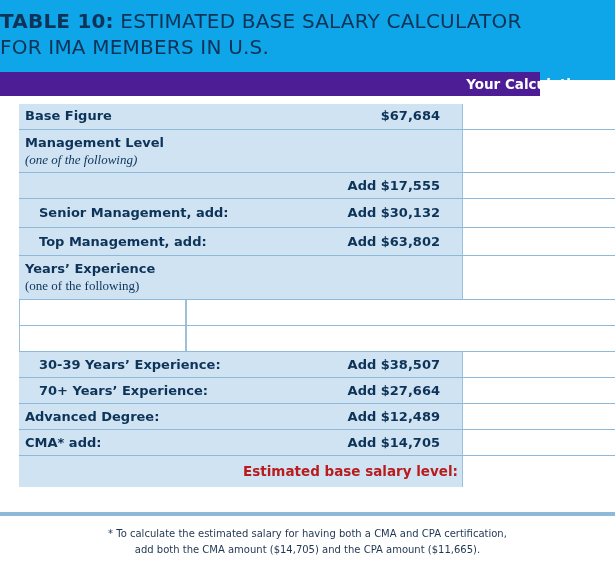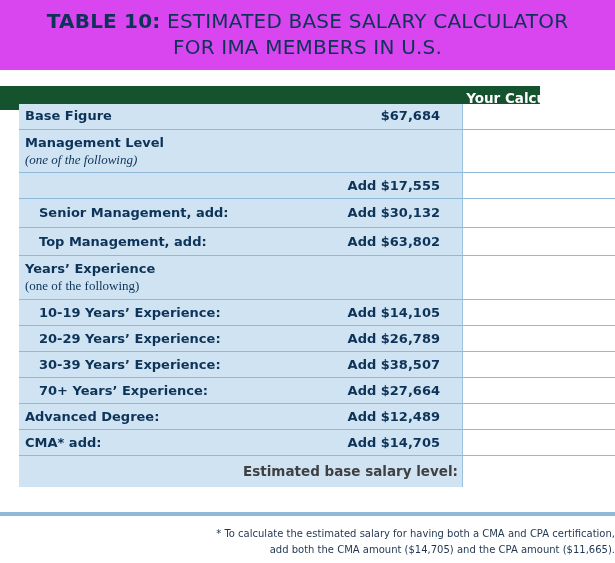--- a/index.html
+++ b/index.html
@@ -1,40 +1,40 @@
 <!DOCTYPE html>
 <html><head>
 <meta charset="utf-8">
 <style>
   html, body { margin: 0; padding: 0; background: #ffffff; }
   body { width: 615px; height: 563px; position: relative; overflow: hidden;
          font-family: "DejaVu Sans", "Liberation Sans", sans-serif; color: #0d3358; }
-  .title-band { position: absolute; left: 0; top: 0; width: 615px; height: 70px;
-                background: #d946ef; text-align: center; color: #0d3358; }
+  .title-band { position: absolute; left: 0; top: 0; width: 615px; height: 80px;
+                background: #0ea5e9; text-align: left; color: #0d3358; }
   .title-line { font-size: 20px; line-height: 26px; letter-spacing: 0.2px; }
   .title-line1 { margin-top: 8px; }
   .title-bold { font-weight: bold; }
-  .header-bar { position: absolute; left: 0; top: 86px; width: 540px; height: 24px;
-                background: #14532d; }
+  .header-bar { position: absolute; left: 0; top: 72px; width: 540px; height: 24px;
+                background: #4c1d95; }
   .header-calc { position: absolute; left: 444px; width: 168px; top: 0; height: 24px;
                  line-height: 24px; text-align: center; color: #ffffff; font-size: 13.5px; font-weight: bold; }
   .table { position: absolute; left: 0; top: 104px; width: 613px; padding-left: 19px; }
   .row { position: relative; display: flex; border-bottom: 1px solid #8fb9d9; }
   .row .left { width: 443px; background: #cfe3f3; position: relative; box-sizing: border-box; }
   .row .right { width: 168px; background: #ffffff; border-left: 1px solid #9bc0dc; box-sizing: border-box;
                 border-right: 2px solid #9bc0dc; }
   .lbl { position: absolute; left: 6px; font-size: 13px; font-weight: bold; color: #0d3358; white-space: nowrap; }
   .lbl.indent { left: 20px; }
   .lbl.two { line-height: 17px; }
   .lbl .sub { font-weight: normal; font-family: Liberation Serif, serif; }
   .lbl .sub.ital { font-style: italic; }
   .val { position: absolute; right: 22px; font-size: 13px; font-weight: bold; color: #0d3358; white-space: nowrap; }
-  .total-lbl { position: absolute; right: 4px; font-size: 13.5px; font-weight: bold; color: #404040; white-space: nowrap; }
+  .total-lbl { position: absolute; right: 4px; font-size: 13.5px; font-weight: bold; color: #b91c1c; white-space: nowrap; }
   .bottom-rule { position: absolute; left: 0; top: 512px; width: 615px; height: 4px; background: #8fb9d9; }
-  .footnote { position: absolute; left: 0; top: 526px; width: 615px; text-align: right;
+  .footnote { position: absolute; left: 0; top: 526px; width: 615px; text-align: center;
               font-size: 10px; line-height: 16px; color: #1f3550; }
 </style>
 </head>
 <body>
 
 <div class="title-band">
   <div class="title-line title-line1">
     <span class="title-bold">TABLE 10:</span><span> ESTIMATED BASE SALARY CALCULATOR</span>
   </div>
   <div class="title-line">FOR IMA MEMBERS IN U.S.</div>
@@ -85,32 +85,24 @@
   </div>
 
   <div class="row" style="height:43px">
     <div class="left">
         <span class="lbl two" style="top:4px"><span>Years’ Experience</span><br><span class="sub">(one of the following)</span></span>
       </div>
     <div class="right"></div>
   </div>
 
   <div class="row" style="height:25px">
-    <div class="left">
-        <span class="lbl indent" style="top:5px">10-19 Years’ Experience:</span>
-        <span class="val" style="top:5px">Add $14,105</span>
-      </div>
     <div class="right"></div>
   </div>
 
   <div class="row" style="height:25px">
-    <div class="left">
-        <span class="lbl indent" style="top:5px">20-29 Years’ Experience:</span>
-        <span class="val" style="top:5px">Add $26,789</span>
-      </div>
     <div class="right"></div>
   </div>
 
   <div class="row" style="height:25px">
     <div class="left">
         <span class="lbl indent" style="top:5px">30-39 Years’ Experience:</span>
         <span class="val" style="top:5px">Add $38,507</span>
       </div>
     <div class="right"></div>
   </div>

